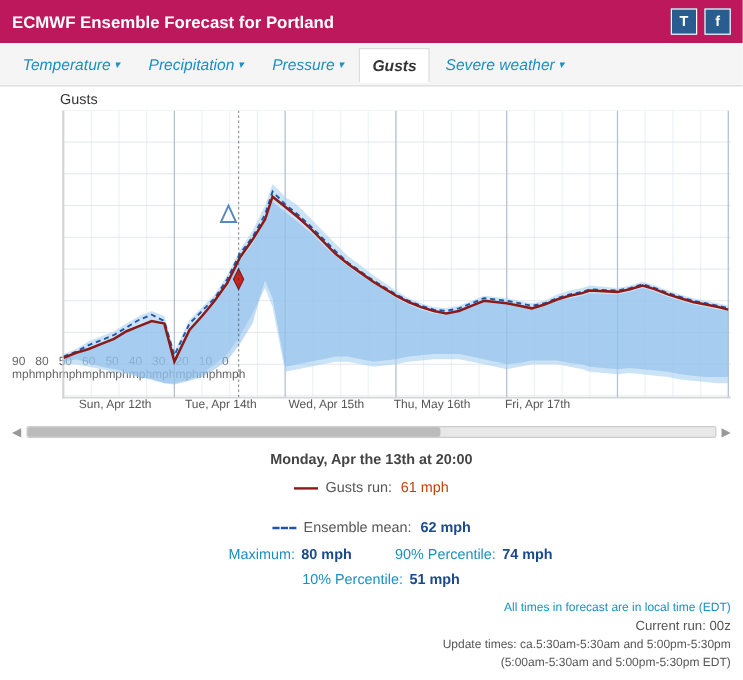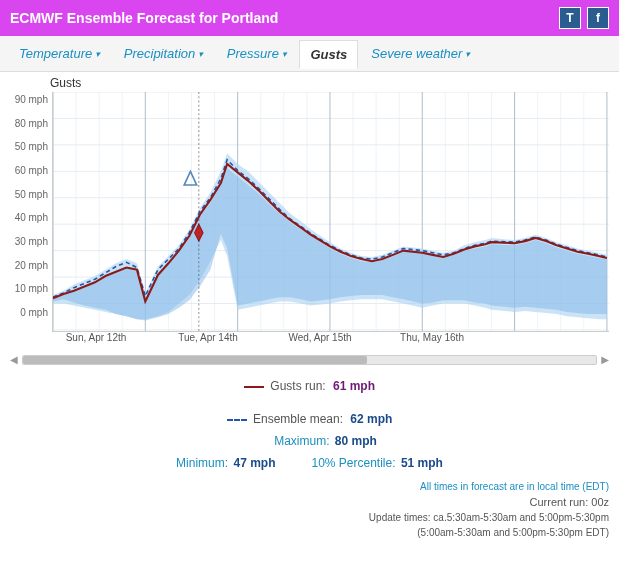--- a/index.html
+++ b/index.html
@@ -1,20 +1,20 @@
 <!DOCTYPE html>
 <html><head>
   <meta charset="utf-8">
   <style>
     * { margin: 0; padding: 0; box-sizing: border-box; }
     body { font-family: Arial, sans-serif; font-size: 12px; background: #fff; width: 619px; height: 567px; overflow: hidden; }
 
     
     #header {
-      background: #d946ef;
+      background: #be185d;
       color: white;
       display: flex;
       align-items: center;
       justify-content: space-between;
       padding: 6px 10px;
       height: 36px;
     }
     #header-title { font-size: 14px; font-weight: bold; }
     #header-icons { display: flex; gap: 6px; }
     .social-icon {
@@ -61,42 +61,41 @@
     #chart-label { font-size: 12px; color: #333; margin-bottom: 2px; padding-left: 40px; }
 
     #chart-container {
       display: flex;
       height: 240px;
       position: relative;
     }
     #y-axis {
       width: 42px;
       display: flex;
-      flex-direction: column;
+      flex-direction: row;
       justify-content: space-between;
       align-items: flex-end;
       padding-right: 4px;
       font-size: 10px;
       color: #666;
       padding-top: 2px;
       padding-bottom: 14px;
     }
     #chart-plot {
       flex: 1;
       position: relative;
       border-left: 1px solid #ccc;
       border-bottom: 1px solid #ccc;
       overflow: hidden;
     }
 
     #x-axis {
       display: flex;
       padding-left: 42px;
       height: 18px;
-      gap: 24px;
     }
     .x-label {
       font-size: 10px;
       color: #555;
       text-align: center;
     }
 
     
     #scrollbar-area {
       display: flex;
@@ -128,21 +127,21 @@
 
     
     #info-section {
       text-align: center;
       padding: 4px 0 2px 0;
       font-size: 12px;
       color: #555;
       line-height: 1.6;
     }
     #info-section .info-title { font-weight: bold; color: #444; }
-    .main-run-val { color: #701a75; font-weight: bold; }
+    .main-run-val { color: #c2410c; font-weight: normal; }
     .ens-mean-val { color: #1a4a8b; font-weight: bold; }
     .stat-val { color: #1a4a8b; font-weight: bold; }
     .info-row { display: flex; justify-content: center; gap: 20px; align-items: center; }
     .legend-line-red { display: inline-block; width: 20px; height: 2px; background: #8b1a1a; vertical-align: middle; margin-right: 3px; }
 
     
     #footer {
       text-align: right;
       padding: 4px 10px;
       font-size: 10px;
@@ -296,53 +295,55 @@
         <line x1="139" y1="0" x2="139" y2="226" stroke="#333" stroke-width="1" stroke-dasharray="2,2" opacity="0.5"></line>
       </svg>
     </div>
   </div>
 
   <div id="x-axis">
     <div class="x-label" style="width:88px">Sun, Apr 12th</div>
     <div class="x-label" style="width:88px">Tue, Apr 14th</div>
     <div class="x-label" style="width:88px">Wed, Apr 15th</div>
     <div class="x-label" style="width:88px">Thu, May 16th</div>
+    <div class="x-label" style="width:88px">Fri, Apr 17th</div>
   </div>
 </div>
 
 <div id="scrollbar-area">
   <span class="scroll-arrow">◀</span>
   <div id="scrollbar-track">
     <div id="scrollbar-thumb"></div>
   </div>
   <span class="scroll-arrow">▶</span>
 </div>
 
 <div id="info-section">
+  <div class="info-title">Monday, Apr the 13th at 20:00</div>
   <div style="margin-top:4px;">
     <span><span class="legend-line-red" style="display:inline-block;width:20px;height:2px;background:#8b1a1a;vertical-align:middle;margin-right:3px;"></span></span>
     <span>Gusts run:</span>
     <span class="main-run-val" style="margin-left:4px;">61 mph</span>
   </div>
   <div style="margin-top:14px;">
     <span style="display:inline-block;width:20px;height:2px;border-top:2px dashed #2255aa;vertical-align:middle;margin-right:3px;"></span>
     <span>Ensemble mean:</span>
     <span class="ens-mean-val" style="margin-left:4px;">62 mph</span>
   </div>
   <div style="margin-top:3px;margin-left:32px;" class="info-row">
     <span>
       <span style="color:#1a8fc1;">Maximum:</span>
       <span class="stat-val" style="margin-left:2px;">80 mph</span>
     </span>
+    <span style="margin-left:16px;">
+      <span style="color:#1a8fc1;">90% Percentile:</span>
+      <span class="stat-val" style="margin-left:2px;">74 mph</span>
+    </span>
   </div>
   <div style="margin-top:2px;" class="info-row">
-    <span>
-      <span style="color:#1a8fc1;">Minimum:</span>
-      <span class="stat-val" style="margin-left:2px;">47 mph</span>
-    </span>
     <span style="margin-left:16px;">
       <span style="color:#1a8fc1;">10% Percentile:</span>
       <span class="stat-val" style="margin-left:2px;">51 mph</span>
     </span>
   </div>
 </div>
 
 <div id="footer">
   <div style="color:#1a8fc1;">All times in forecast are in local time (EDT)</div>
   <div style="color:#555;font-size:11px;">Current run: 00z</div>

